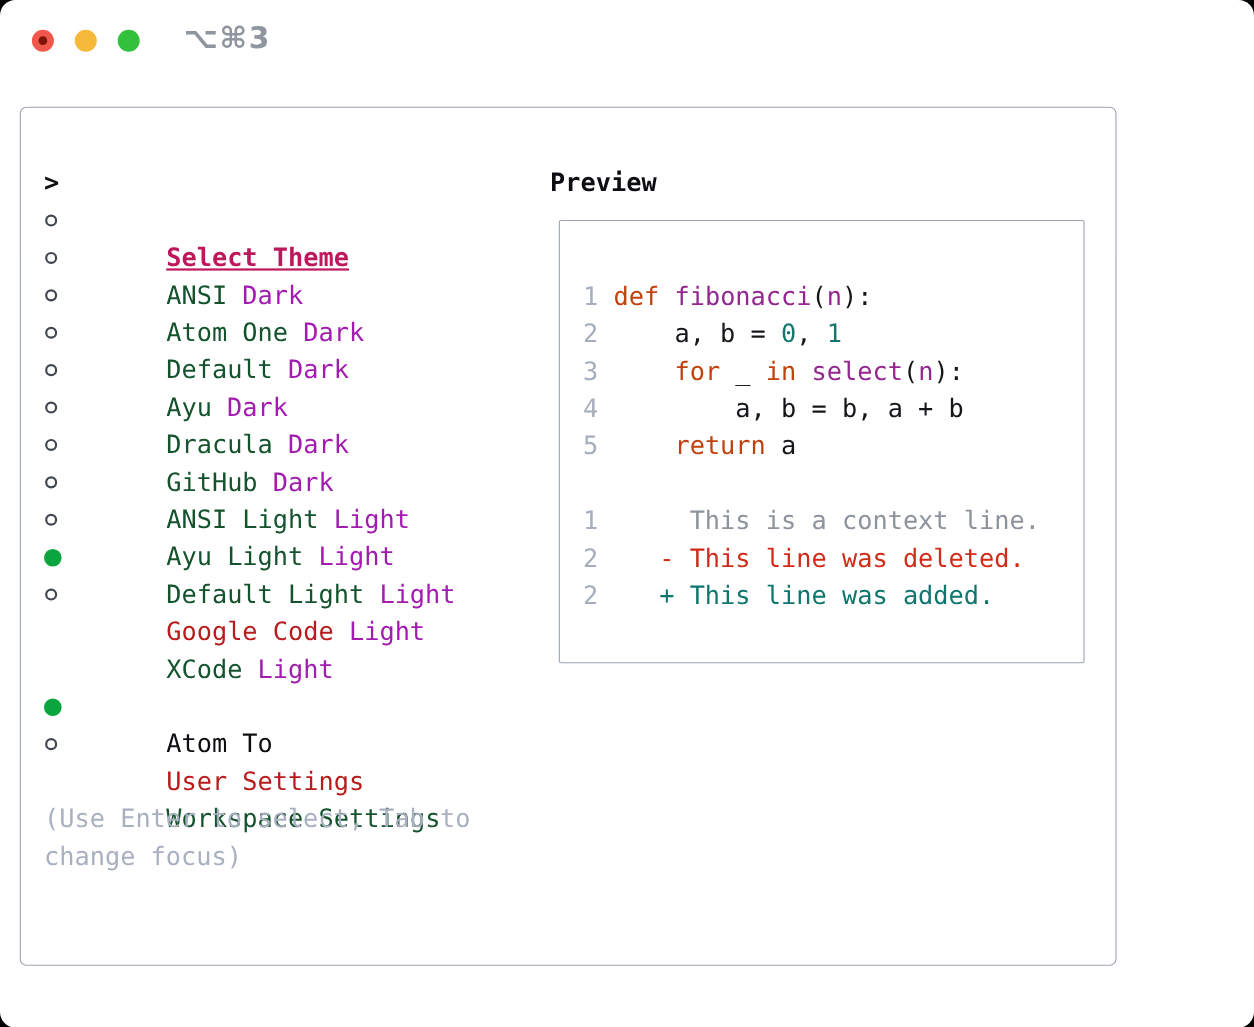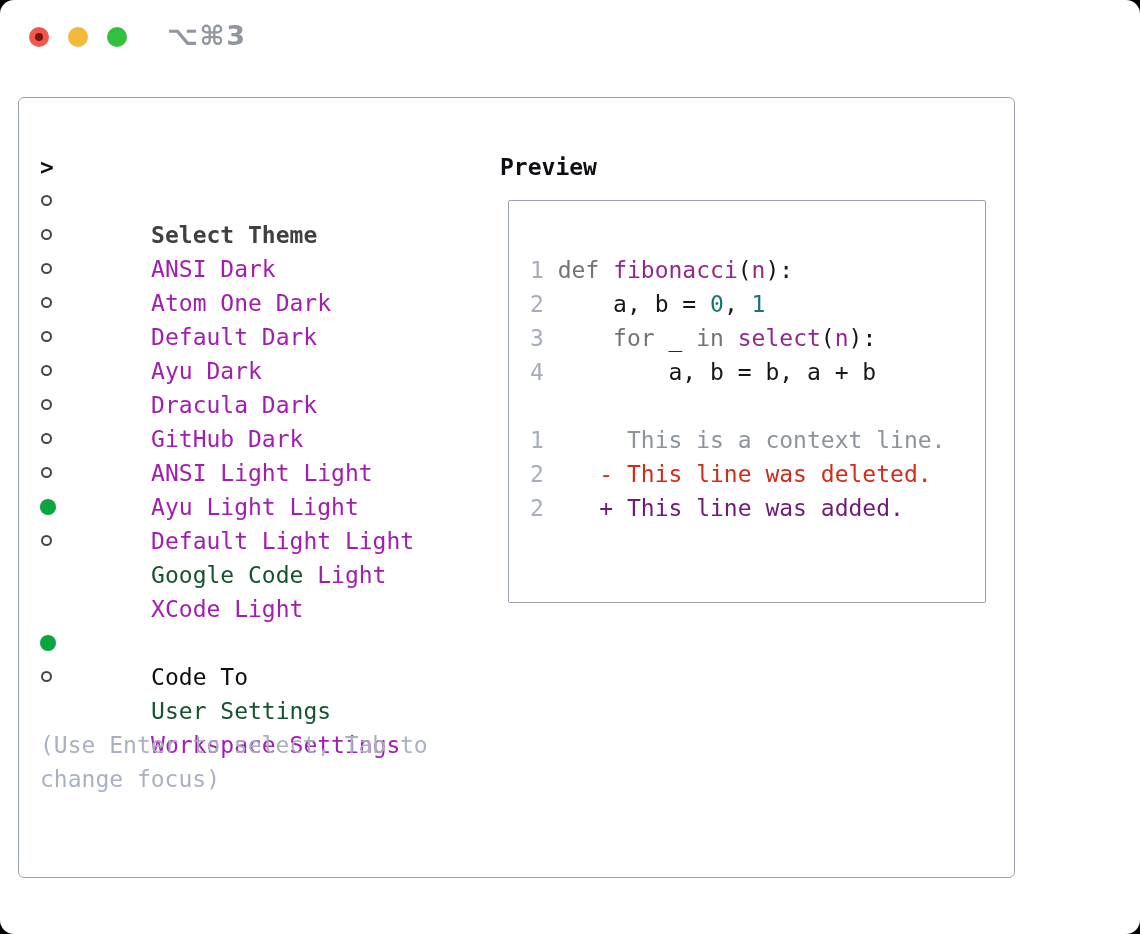--- a/index.html
+++ b/index.html
@@ -37,38 +37,38 @@
   .left-col { position:absolute; left:40px; top:150px; }
   .row { position:relative; height:34px; padding-left:28px; white-space:pre; }
   .row.nobullet { padding-left:0; }
   .bullet { position:absolute; left:0; top:0; width:28px; height:34px; }
   .cursor { position:absolute; left:0; top:0; font-weight:700; color:#0c0e11; }
   .radio {
     position:absolute; left:1px; top:10.5px; width:11px; height:11px;
     border:2.5px solid #41464f; border-radius:50%;
   }
   .selected .radio { left:0; top:9px; width:16px; height:16px; border:none; background:#0aa53e; }
-  .hdr { font-weight:700; color:#404040; }
+  .hdr { font-weight:700; color:#be185d;text-decoration:underline; }
   .subhdr { color:#0c0e11; }
-  .name { color:#a21caf; }
-  .selected .name { color:#14532d; }
+  .name { color:#14532d; }
+  .selected .name { color:#b91c1c; }
   .variant { color:#a21caf; margin-left:13.8px; }
   .hint { color:#a9b1c0; }
   
   .preview-title { position:absolute; left:500px; top:150px; font-weight:700; color:#0c0e11; }
   .code { position:absolute; left:530px; top:253px; }
   .code-line { height:34px; white-space:pre; }
   .ln { color:#a6aebd; }
   .tok-plain    { color:#14161a; }
-  .tok-keyword  { color:#737373; }
+  .tok-keyword  { color:#c2410c; }
   .tok-function { color:#93278f; }
   .tok-number   { color:#16766e; }
   .tok-context  { color:#8d939c; }
   .tok-deleted  { color:#d02c1a; }
-  .tok-added    { color:#701a75;margin-top:12px; }
+  .tok-added    { color:#0f766e;margin-top:12px; }
 </style>
 </head>
 <body>
 
 <div class="window">
 
   <span class="tl tl-red">
       <span class="dot"></span>
     </span>
   <span class="tl tl-yellow"></span>
@@ -126,21 +126,21 @@
     </div>
     <div class="row">
       <span class="bullet"><span class="radio"></span></span>
       <span class="name">XCode</span><span class="variant">Light</span>
     </div>
 
     <div class="row"></div>
 
     <div class="row">
       <span class="bullet"></span>
-      <span class="subhdr">Code To</span>
+      <span class="subhdr">Atom To</span>
     </div>
     <div class="row selected">
       <span class="bullet"><span class="radio"></span></span>
       <span class="name">User Settings</span>
     </div>
     <div class="row">
       <span class="bullet"><span class="radio"></span></span>
       <span class="name">Workspace Settings</span>
     </div>
 
@@ -150,19 +150,20 @@
     <div class="row nobullet hint">change focus)</div>
   </div>
 
   <div class="preview-title mono">Preview</div>
   <div class="preview-box"></div>
   <div class="code mono">
       <div class="code-line"><span class="ln">1</span><span class="tok-plain"> </span><span class="tok-keyword">def</span><span class="tok-plain"> </span><span class="tok-function">fibonacci</span><span class="tok-plain">(</span><span class="tok-function">n</span><span class="tok-plain">):</span></div>
       <div class="code-line"><span class="ln">2</span><span class="tok-plain">     a, b = </span><span class="tok-number">0</span><span class="tok-plain">, </span><span class="tok-number">1</span></div>
       <div class="code-line"><span class="ln">3</span><span class="tok-plain">     </span><span class="tok-keyword">for</span><span class="tok-plain"> _ </span><span class="tok-keyword">in</span><span class="tok-plain"> </span><span class="tok-function">select</span><span class="tok-plain">(</span><span class="tok-function">n</span><span class="tok-plain">):</span></div>
       <div class="code-line"><span class="ln">4</span><span class="tok-plain">         a, b = b, a + b</span></div>
+      <div class="code-line"><span class="ln">5</span><span class="tok-plain">     </span><span class="tok-keyword">return</span><span class="tok-plain"> a</span></div>
       <div class="code-line"><span class="ln"></span></div>
       <div class="code-line"><span class="ln">1</span><span class="tok-context">      This is a context line.</span></div>
       <div class="code-line"><span class="ln">2</span><span class="tok-deleted">    - This line was deleted.</span></div>
       <div class="code-line"><span class="ln">2</span><span class="tok-added">    + This line was added.</span></div>
     </div>
 
 </div>
 
 </body></html>

